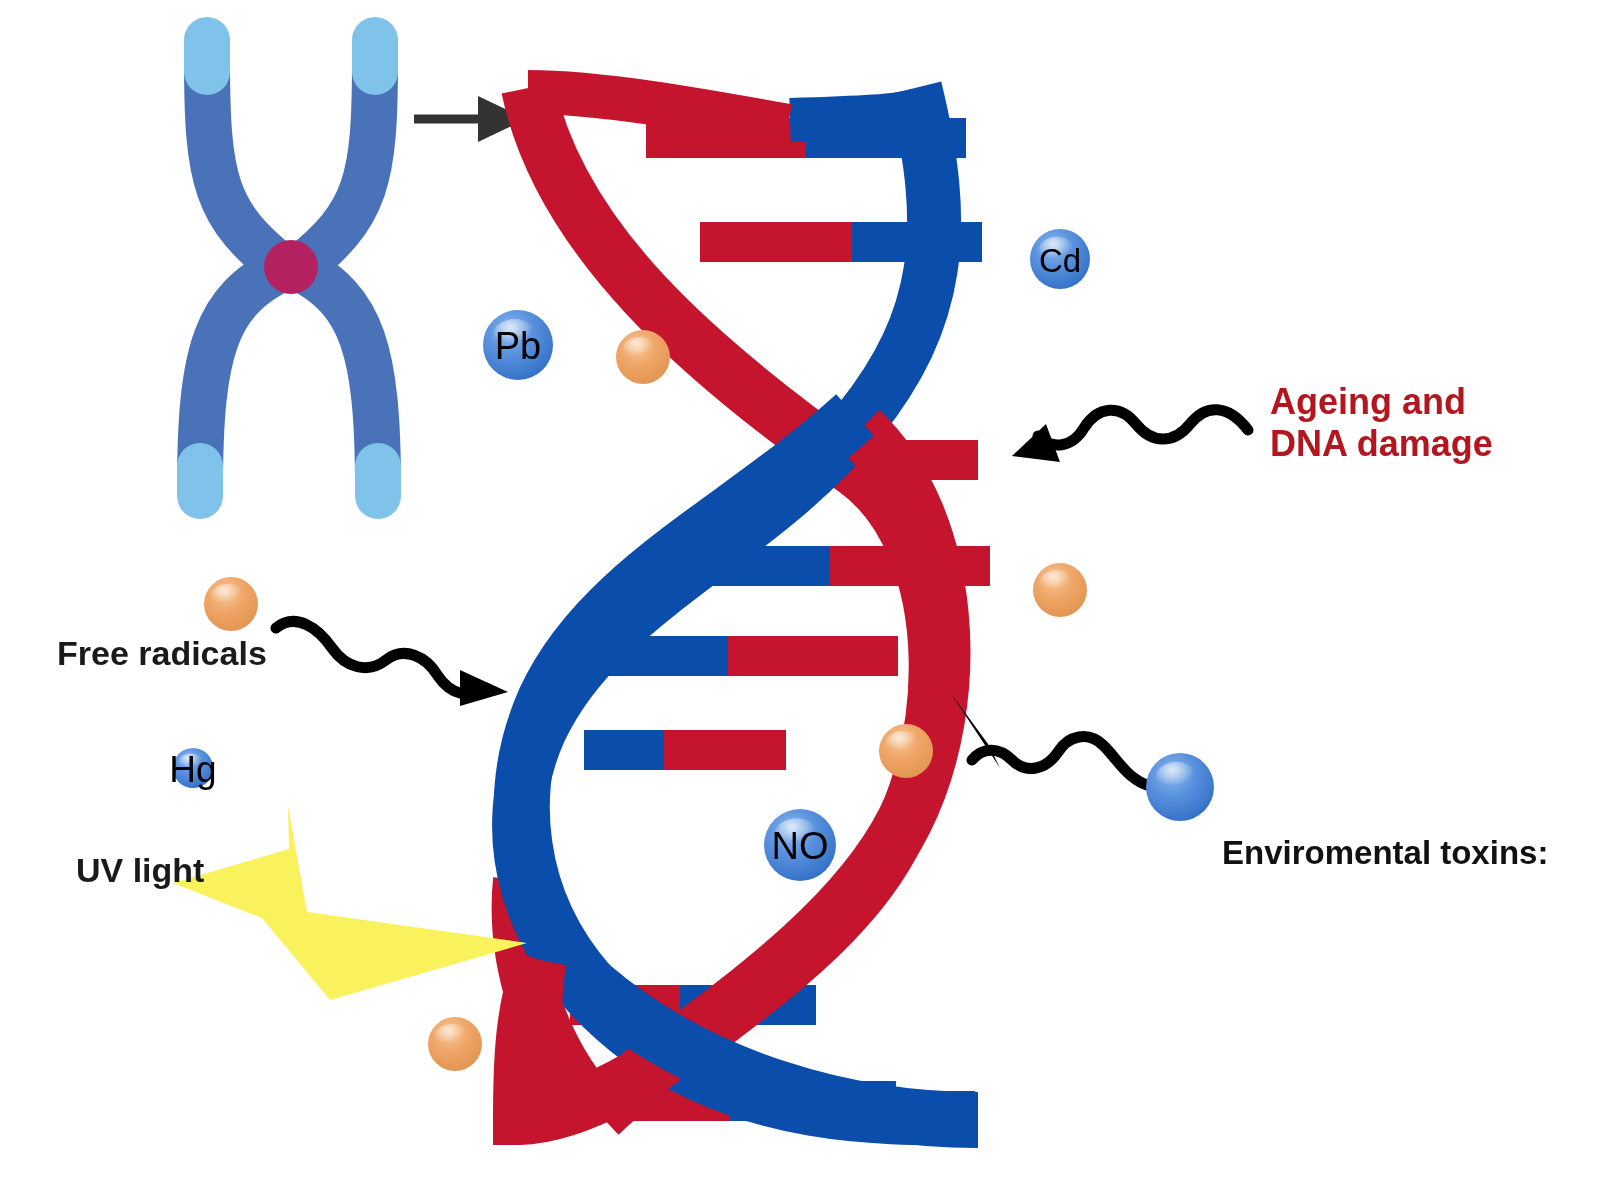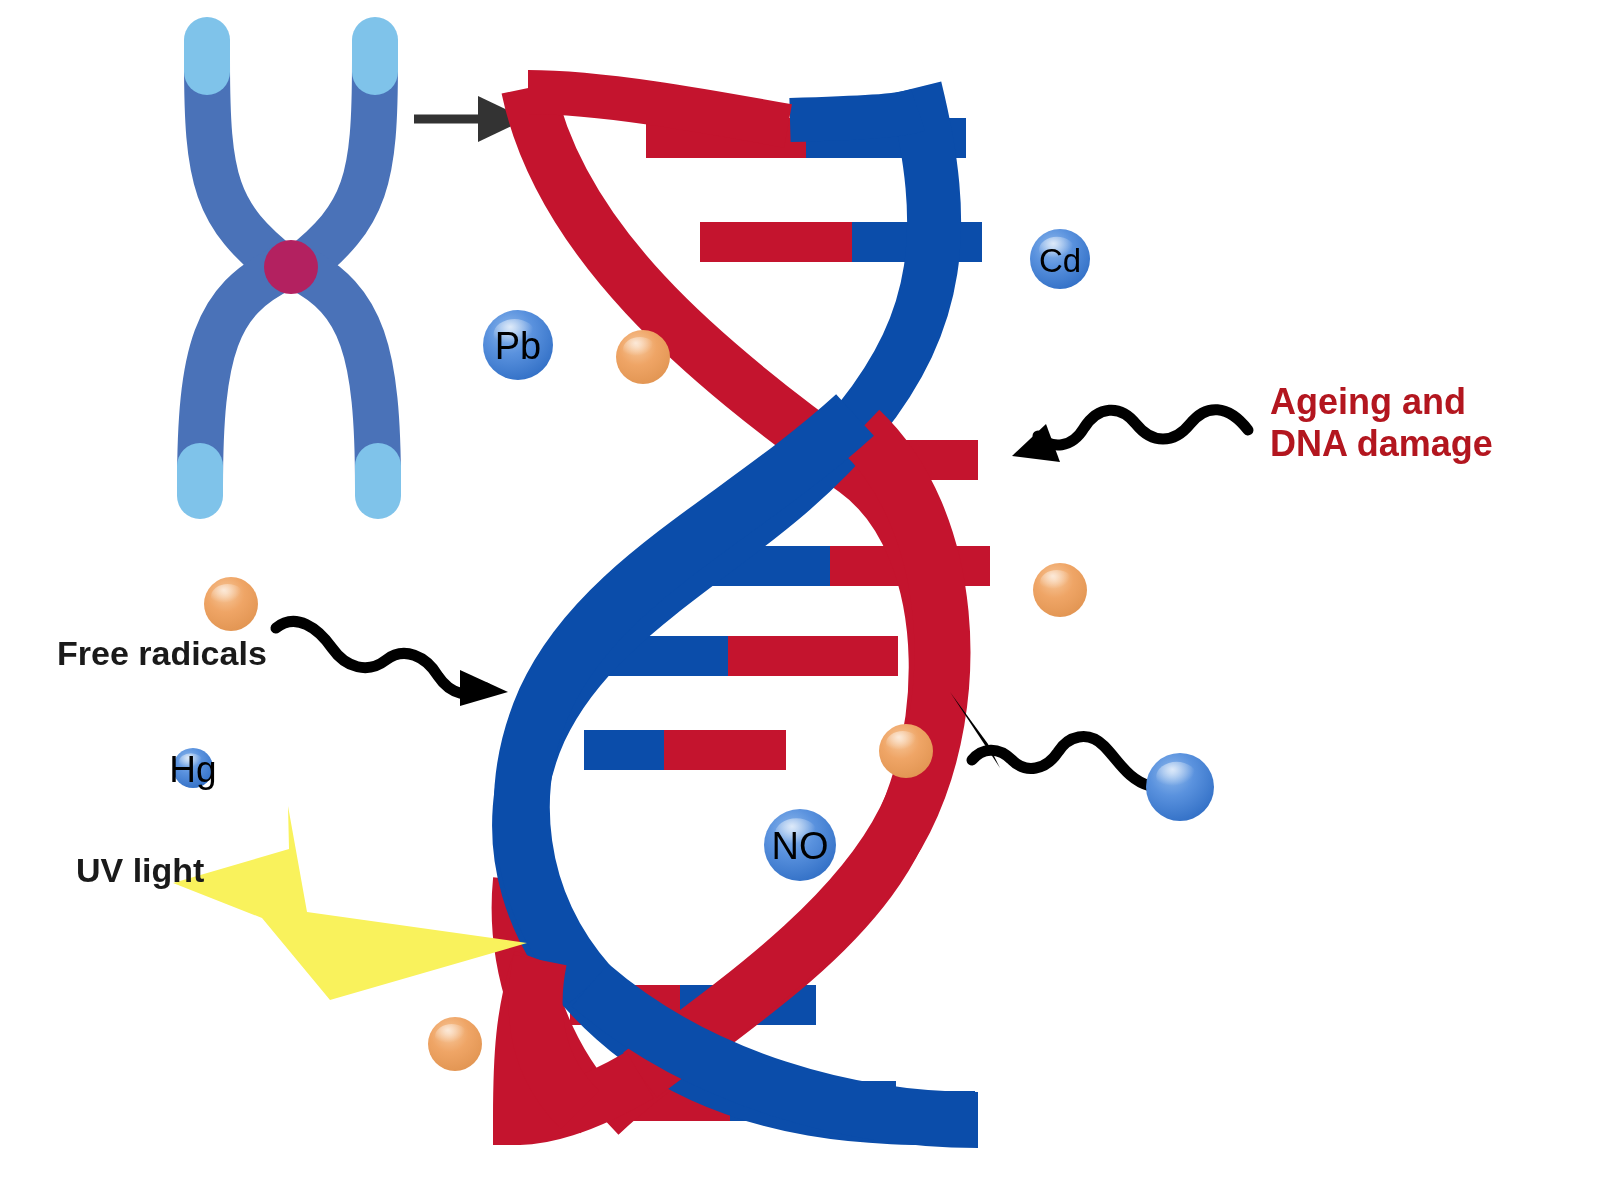--- a/index.html
+++ b/index.html
@@ -264,15 +264,16 @@
   </svg>
 
   <div class="lbl" id="label-ageing">Ageing and
 DNA damage</div>
 
   <div class="lbl" id="label-free-radicals">Free radicals</div>
 
   <div class="lbl" id="label-uv">UV light</div>
 
   <div class="lbl" id="label-toxins">
+    <div>Enviromental toxins:</div>
   </div>
 
 </div>
 
 </body></html>

